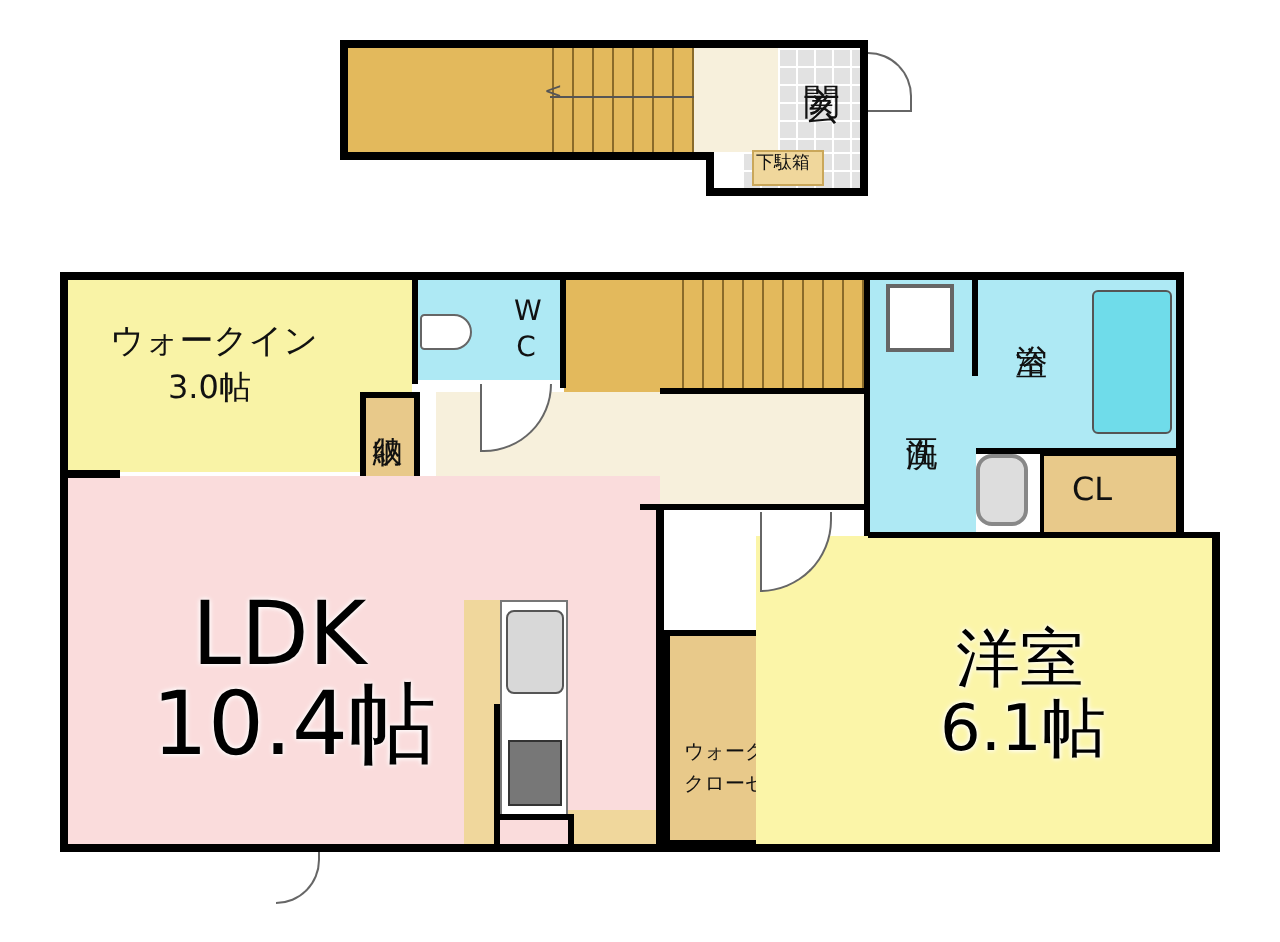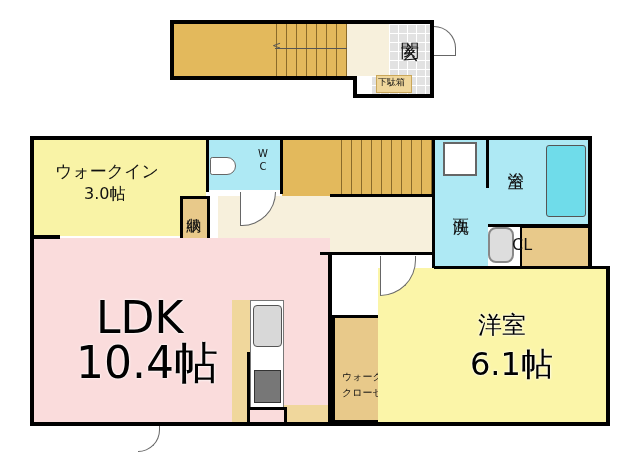--- a/index.html
+++ b/index.html
@@ -30,61 +30,61 @@
 <div class="abs" style="left:434px;top:26px;width:22px;height:30px;border:1px solid #666;border-left:none;border-radius:0 30px 0 0;background:#fff;"></div>
 
 <div class="abs" style="left:30px;top:137px;width:580px;height:290px;background:#fff;"></div>
 
 <div class="abs" style="left:34px;top:140px;width:172px;height:96px;background:#f9f3a6;"></div>
 <div class="lbl" style="left:55px;top:163px;font-size:17px;">ウォークイン</div>
 <div class="lbl" style="left:84px;top:186px;font-size:16px;">3.0帖</div>
 
 <div class="abs" style="left:208px;top:140px;width:72px;height:50px;background:#aee9f4;"></div>
 <div class="abs" style="left:210px;top:157px;width:26px;height:18px;background:#fff;border:1px solid #666;border-radius:3px 12px 12px 3px;"></div>
-<div class="lbl" style="left:257px;top:148px;font-size:10px;width:12px;white-space:normal;word-break:break-all;line-height:1.25;">WC</div>
+<div class="lbl" style="left:257px;top:148px;font-size:14px;width:12px;white-space:normal;word-break:break-all;line-height:1.25;">WC</div>
 
 <div class="abs" style="left:282px;top:140px;width:50px;height:56px;background:#e3b95c;"></div>
 <div class="abs stairs" style="left:332px;top:140px;width:100px;height:56px;background-color:#e3b95c;"></div>
 
 <div class="abs" style="left:218px;top:196px;width:214px;height:58px;background:#f7f0dc;"></div>
 <div class="abs" style="left:240px;top:192px;width:36px;height:34px;background:#fff;border:1px solid #666;border-top:none;border-left:1px solid #666;border-radius:0 0 34px 0;"></div>
 
 <div class="abs" style="left:180px;top:196px;width:30px;height:58px;background:#e8c98a;border:3px solid #000;"></div>
 <div class="lbl vert" style="left:185px;top:206px;font-size:15px;">収納</div>
 
 <div class="abs" style="left:434px;top:140px;width:54px;height:128px;background:#aee9f4;"></div>
 <div class="abs" style="left:443px;top:142px;width:34px;height:34px;background:#fff;border:2px solid #666;"></div>
 <div class="lbl vert" style="left:452px;top:206px;font-size:16px;">洗面</div>
 <div class="abs" style="left:488px;top:227px;width:26px;height:36px;background:#ddd;border:2px solid #888;border-radius:8px;"></div>
 
 <div class="abs" style="left:488px;top:140px;width:102px;height:86px;background:#aee9f4;"></div>
 <div class="abs" style="left:546px;top:145px;width:40px;height:72px;background:#6fdcea;border:1px solid #555;border-radius:3px;"></div>
 <div class="lbl vert" style="left:507px;top:160px;font-size:16px;">浴室</div>
 
 <div class="abs" style="left:520px;top:226px;width:70px;height:42px;background:#e8c98a;border:2px solid #000;"></div>
-<div class="lbl" style="left:512px;top:237px;font-size:16px;text-align:center;">CL</div>
+<div class="lbl" style="left:536px;top:237px;font-size:16px;text-align:center;">CL</div>
 
 <div class="abs" style="left:34px;top:238px;width:296px;height:185px;background:#fadcdc;"></div>
 <div class="lbl big" style="left:96px;top:295px;">LDK</div>
 <div class="lbl big" style="left:76px;top:340px;">10.4帖</div>
 
 <div class="abs" style="left:232px;top:300px;width:18px;height:122px;background:#f0d79c;"></div>
 <div class="abs" style="left:250px;top:300px;width:34px;height:110px;background:#fff;border:1px solid #777;"></div>
 <div class="abs" style="left:253px;top:305px;width:29px;height:42px;background:#d8d8d8;border:1px solid #555;border-radius:4px;"></div>
 <div class="abs" style="left:254px;top:370px;width:27px;height:33px;background:#777;border:1px solid #333;"></div>
 <div class="abs" style="left:284px;top:405px;width:46px;height:18px;background:#f0d79c;"></div>
 
 <div class="abs" style="left:332px;top:315px;width:84px;height:108px;background:#e8c98a;border:3px solid #000;"></div>
 <div class="lbl" style="left:342px;top:372px;font-size:10px;">ウォークイン</div>
 <div class="lbl" style="left:342px;top:388px;font-size:10px;">クローゼット</div>
 
 <div class="abs" style="left:378px;top:268px;width:230px;height:155px;background:#fbf5a8;"></div>
 <div class="abs" style="left:416px;top:268px;width:192px;height:155px;background:#fbf5a8;"></div>
 <div class="abs" style="left:380px;top:256px;width:36px;height:40px;background:#fff;border:1px solid #666;border-top:none;border-radius:0 0 36px 0;"></div>
-<div class="lbl big" style="left:478px;top:313px;font-size:24px;">洋室</div>
+<div class="lbl big" style="left:478px;top:313px;font-size:32px;">洋室</div>
 <div class="lbl big" style="left:470px;top:348px;font-size:32px;">6.1帖</div>
 
 <div class="wall" style="left:30px;top:136px;width:560px;height:4px;"></div>
 <div class="wall" style="left:30px;top:136px;width:4px;height:290px;"></div>
 <div class="wall" style="left:30px;top:422px;width:580px;height:4px;"></div>
 <div class="wall" style="left:588px;top:136px;width:4px;height:132px;"></div>
 <div class="wall" style="left:606px;top:266px;width:4px;height:160px;"></div>
 <div class="wall" style="left:434px;top:266px;width:176px;height:3px;"></div>
 <div class="wall" style="left:206px;top:136px;width:3px;height:56px;"></div>
 <div class="wall" style="left:280px;top:136px;width:3px;height:58px;"></div>

